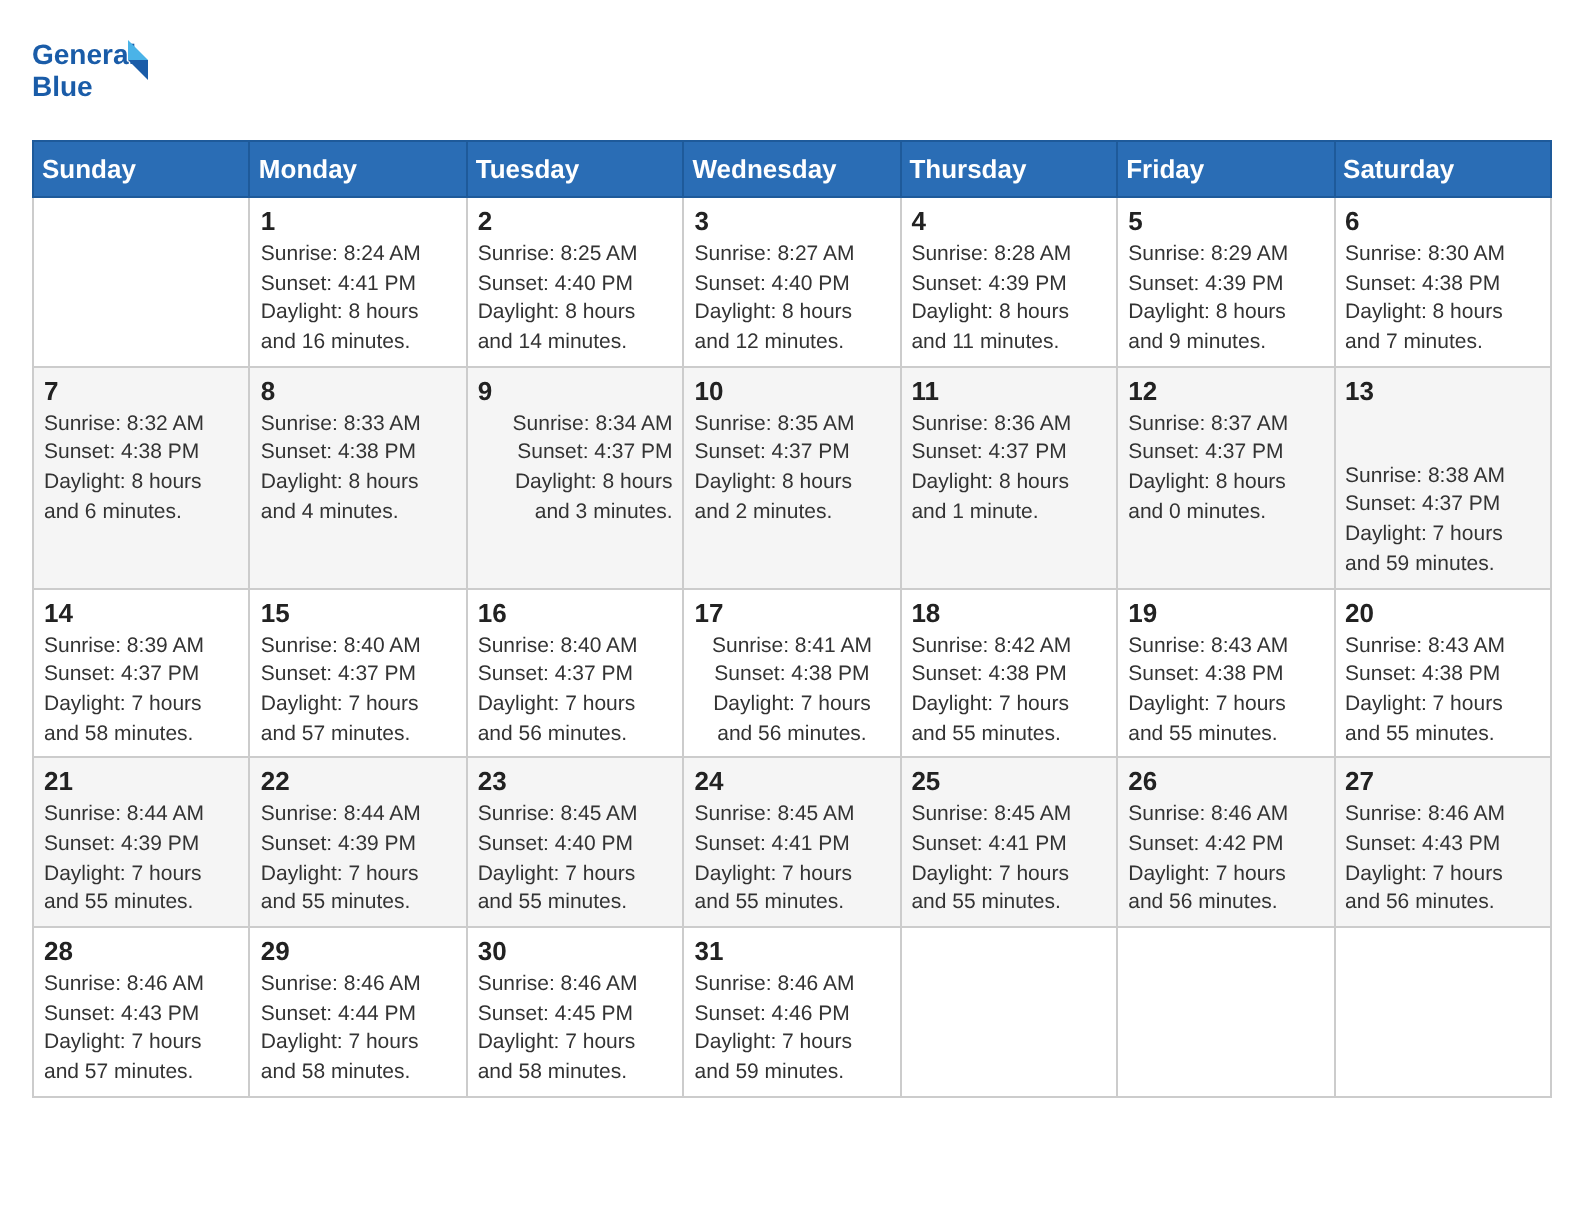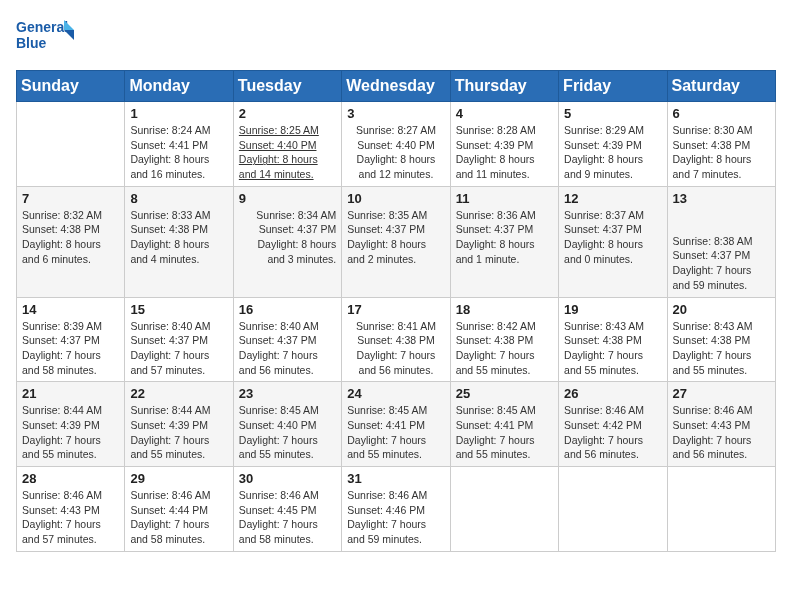--- a/index.html
+++ b/index.html
@@ -34,21 +34,21 @@
       color: #444;
     }
     .calendar {
       width: 100%;
       border-collapse: collapse;
       border: 1px solid #ccc;
     }
     .calendar th {
       background: #2a6db5;
       color: #fff;
-      font-size: 16px;
+      font-size: 13px;
       font-weight: bold;
       padding: 6px 4px;
       text-align: left;
       border: 1px solid #1e5a9a;
     }
     .calendar td {
       vertical-align: top;
       border: 1px solid #ccc;
       padding: 4px 5px;
       width: 108px;
@@ -108,28 +108,28 @@
         <td class="empty-cell"></td>
         <td>
           <div class="day-number">1</div>
           <div class="day-info" style="white-space: pre-line;">Sunrise: 8:24 AM
 Sunset: 4:41 PM
 Daylight: 8 hours
 and 16 minutes.</div>
         </td>
         <td>
           <div class="day-number">2</div>
-          <div class="day-info" style="white-space: pre-line; text-decoration: underline;">Sunrise: 8:25 AM
+          <div class="day-info" style="white-space: pre-line;">Sunrise: 8:25 AM
 Sunset: 4:40 PM
 Daylight: 8 hours
 and 14 minutes.</div>
         </td>
         <td>
           <div class="day-number">3</div>
-          <div class="day-info" style="white-space: pre-line; text-align: center;">Sunrise: 8:27 AM
+          <div class="day-info" style="white-space: pre-line;">Sunrise: 8:27 AM
 Sunset: 4:40 PM
 Daylight: 8 hours
 and 12 minutes.</div>
         </td>
         <td>
           <div class="day-number">4</div>
           <div class="day-info" style="white-space: pre-line;">Sunrise: 8:28 AM
 Sunset: 4:39 PM
 Daylight: 8 hours
 and 11 minutes.</div>

